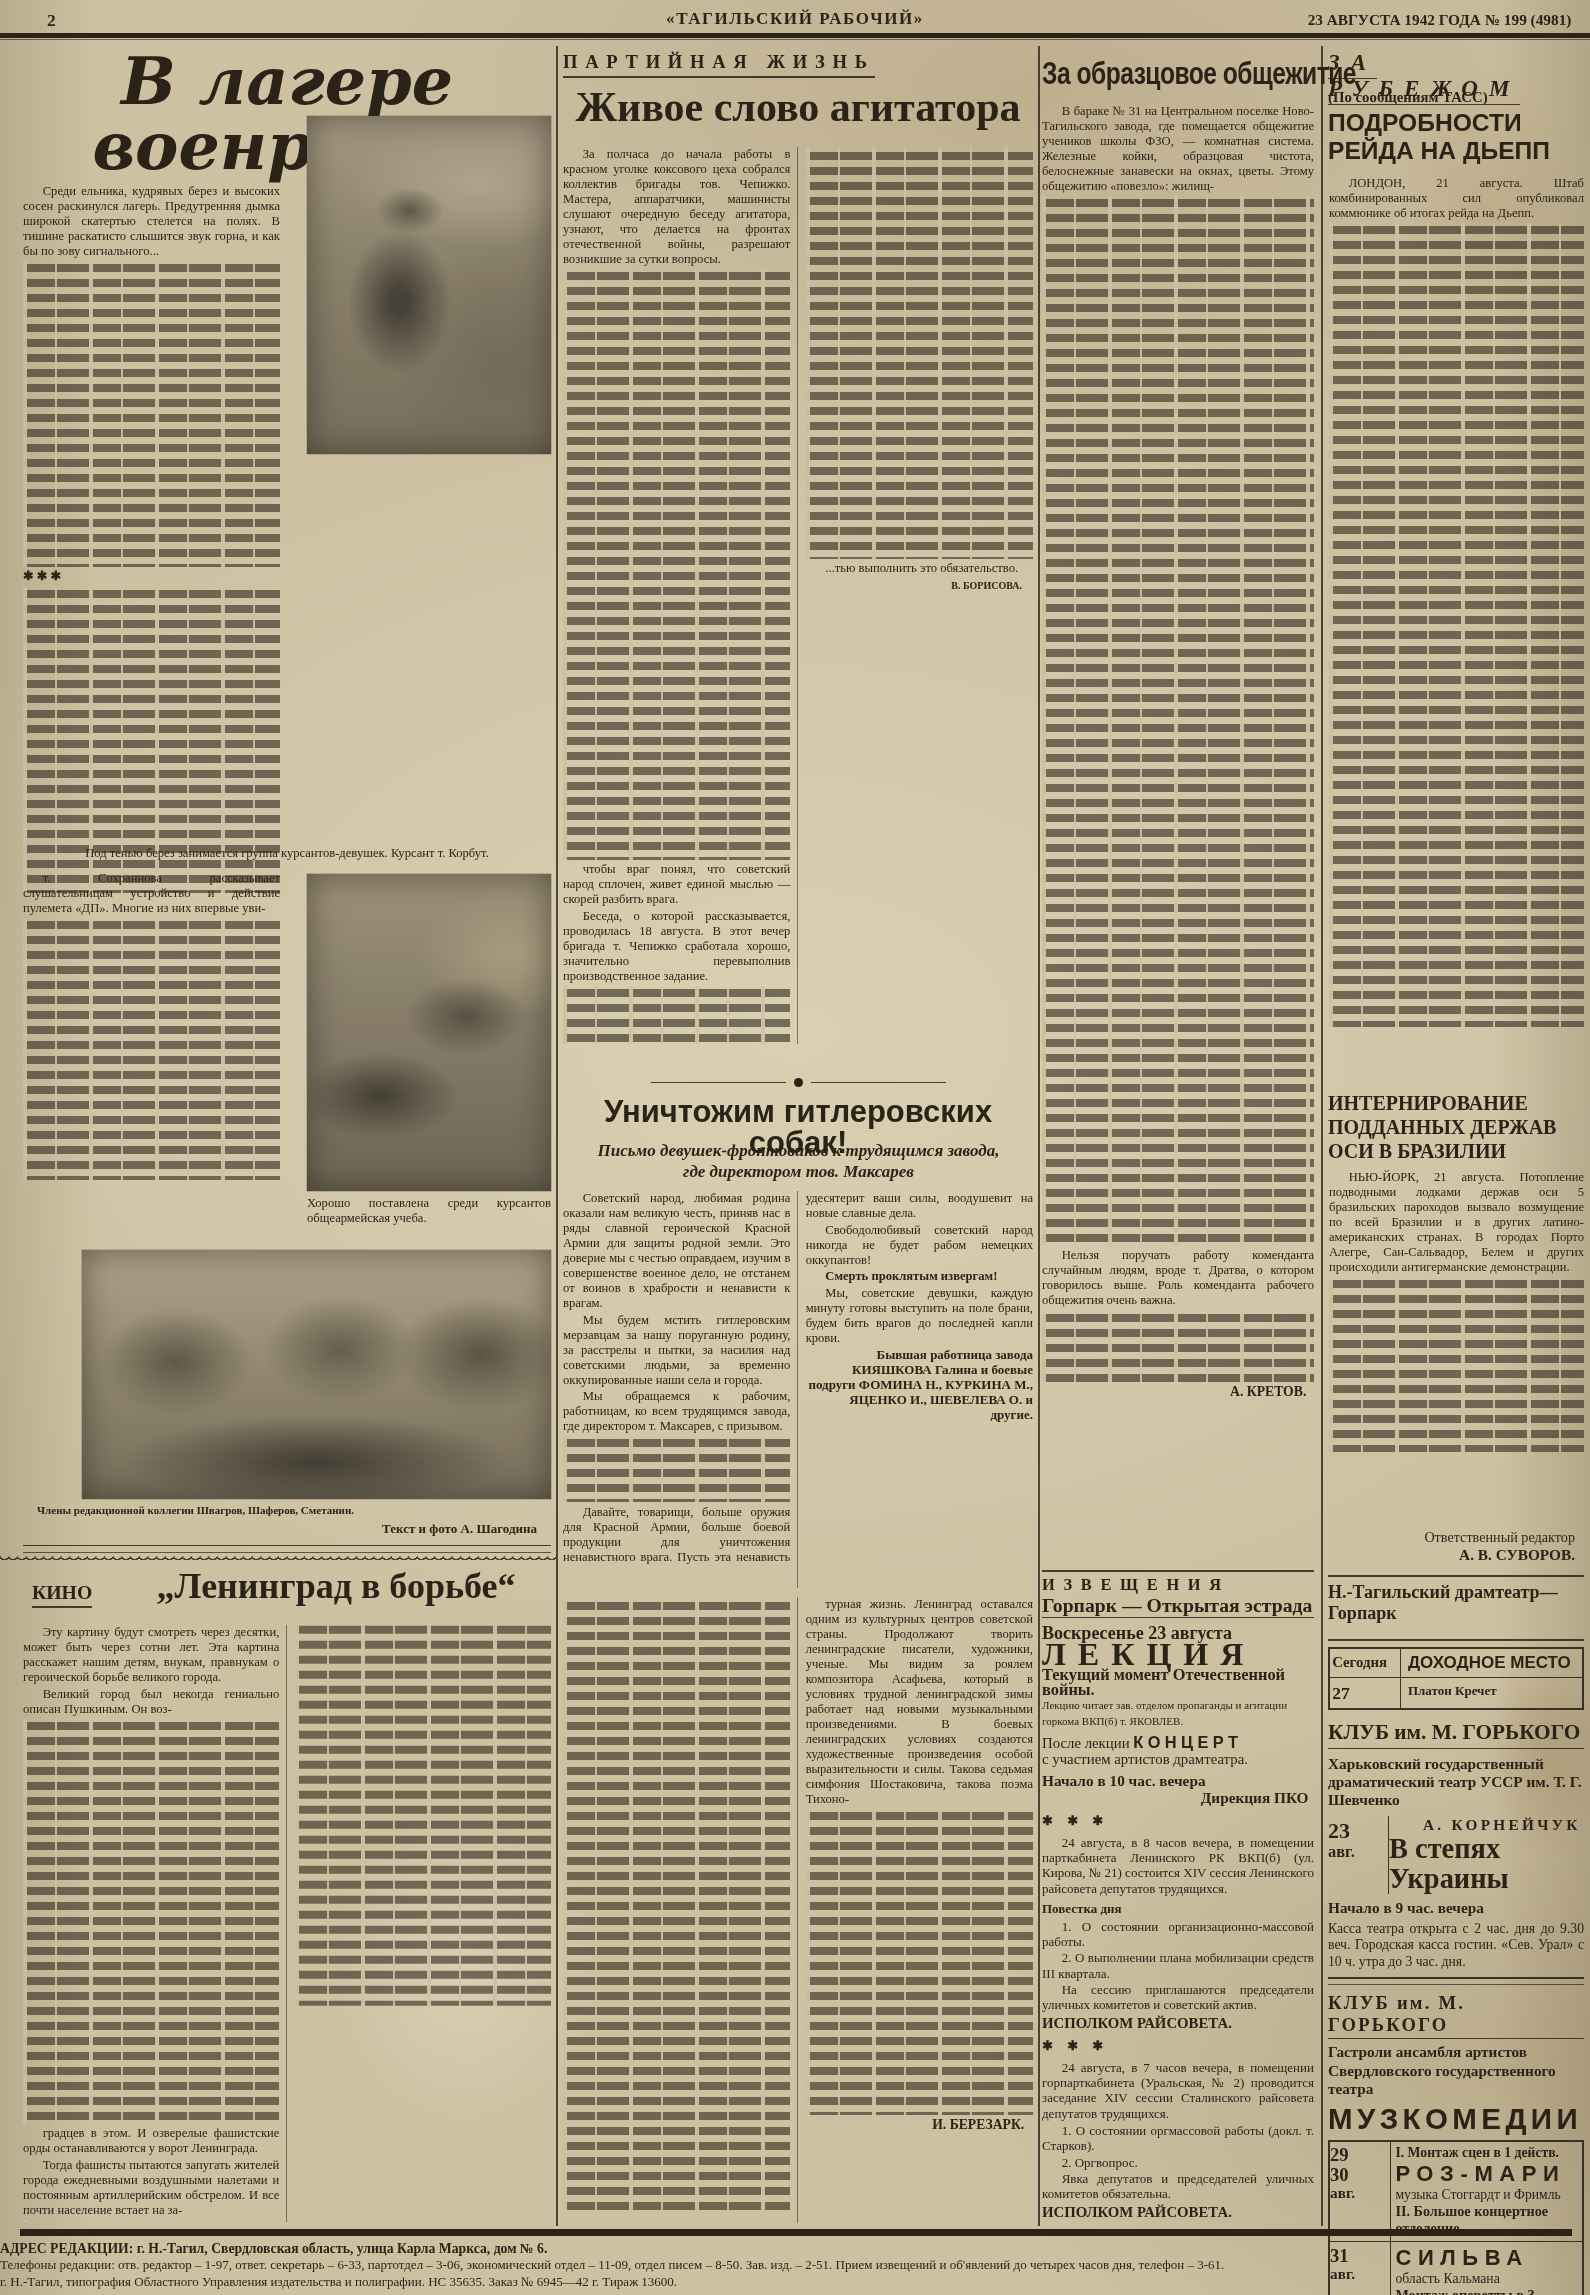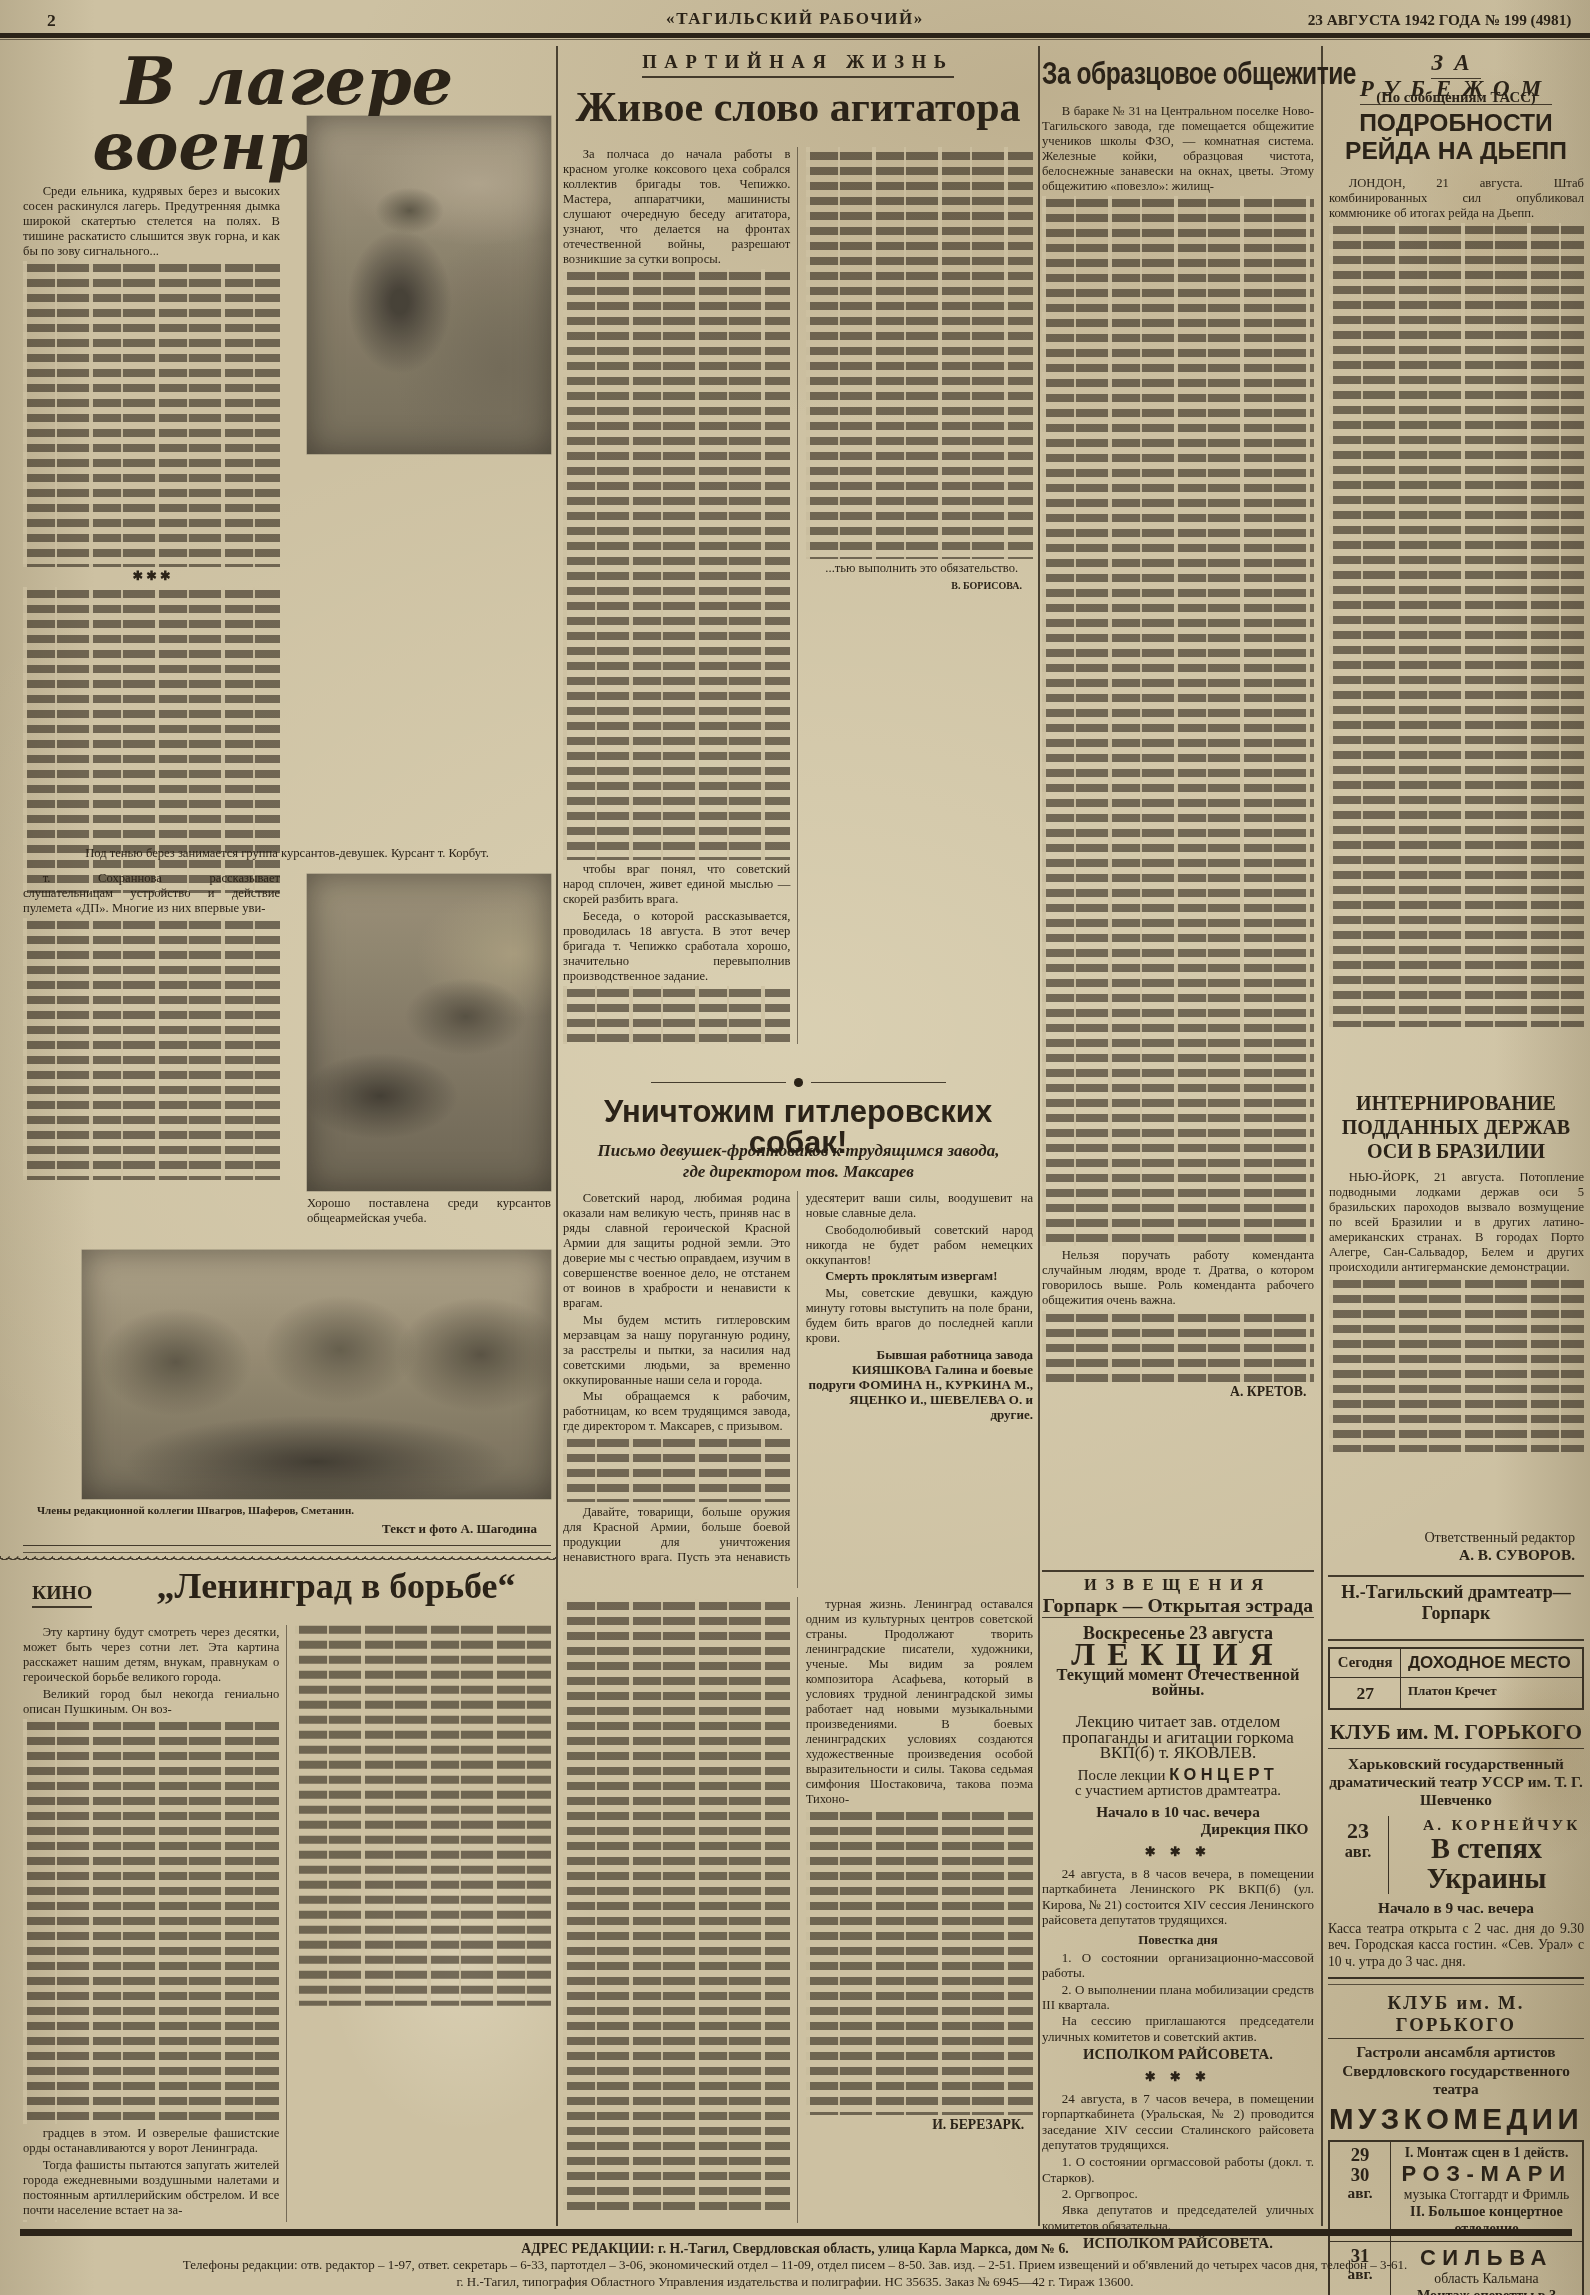--- a/index.html
+++ b/index.html
@@ -7,21 +7,21 @@
        background:#cdc1a2;color:#2b2318;
        font-family:"Liberation Serif","DejaVu Serif",serif;}
   #paper{position:absolute;inset:0;
        background:
         radial-gradient(984px 492px at 65% 4%, rgba(120,95,55,.18), transparent 70%),
         radial-gradient(1312px 875px at 50% 45%, rgba(255,250,225,.25), transparent 75%),
         radial-gradient(766px 547px at 95% 90%, rgba(110,90,50,.20), transparent 70%),
         linear-gradient(90deg, rgba(95,80,50,.18), rgba(0,0,0,0) 6%, rgba(0,0,0,0) 94%, rgba(95,80,50,.22)),
         #cdc1a2;}
   .abs{position:absolute}
-  .c{text-align:center}
+  .c{}
   .r{text-align:right}
   .just{text-align:justify}
   .b{font-weight:bold}
   .body-t{font-size:12.6px;line-height:15px;text-align:justify}
   .body-t p{margin:0 0 1.6px 0;text-indent:19.7px}
   .sans{font-family:"Liberation Sans","DejaVu Sans",sans-serif}
   .ink{background:#2b2318}
   .vrule{width:1.6px;background:rgba(43,35,24,.8)}
   .hrule{height:1.6px;background:rgba(43,35,24,.85)}
   .tfill{background:
@@ -171,21 +171,21 @@
   </div>
 
   <div class="abs hrule" style="left:1042px;top:1570px;width:272px"></div>
 
   <div class="abs" style="left:1042px;top:1577px;width:272px;font-size:13px;line-height:15.3px">
     <div class="c b" style="letter-spacing:8.7px;font-size:16.4px">ИЗВЕЩЕНИЯ</div>
     <div class="c b" style="font-size:19.7px;margin-top:5.5px;border-bottom:1.6px solid rgba(43,35,24,.85);padding-bottom:4.4px">Горпарк — Открытая эстрада</div>
     <div class="c b" style="font-size:18px;margin-top:7.7px">Воскресенье 23 августа</div>
     <div class="c b" style="font-size:32px;letter-spacing:12px;margin-top:5.5px">ЛЕКЦИЯ</div>
     <div class="c b" style="font-size:16.4px;margin-top:4.4px">Текущий момент Отечественной войны.</div>
-    <div class="c" style="font-size:17px;margin-top:17px">Лекцию читает зав. отделом пропаганды и агитации горкома ВКП(б) т. ЯКОВЛЕВ.</div>
+    <div class="c" style="font-size:11px;margin-top:1px">Лекцию читает зав. отделом пропаганды и агитации горкома ВКП(б) т. ЯКОВЛЕВ.</div>
     <div class="c" style="font-size:14.8px;margin-top:6.6px">
       <span>После лекции</span>
       <span class="b sans" style="letter-spacing:4.4px;font-size:16.4px">КОНЦЕРТ</span>
       <div>с участием артистов драмтеатра.</div>
     </div>
     <div class="c b" style="font-size:15.3px;margin-top:5.5px">Начало в 10 час. вечера</div>
     <div class="r b" style="font-size:15.3px;margin-top:2.2px;padding-right:5.5px">Дирекция ПКО</div>
     <div class="c b" style="margin-top:7.7px;letter-spacing:5.5px">✱ ✱ ✱</div>
     <p class="just" style="margin:6.6px 0 0;text-indent:19.7px">24 августа, в 8 часов вечера, в помещении парткабинета Ленинского РК ВКП(б) (ул. Кирова, № 21) состоится XIV сессия Ленинского райсовета депутатов трудящихся.</p>
     <div class="c b" style="margin-top:5px">Повестка дня</div>

